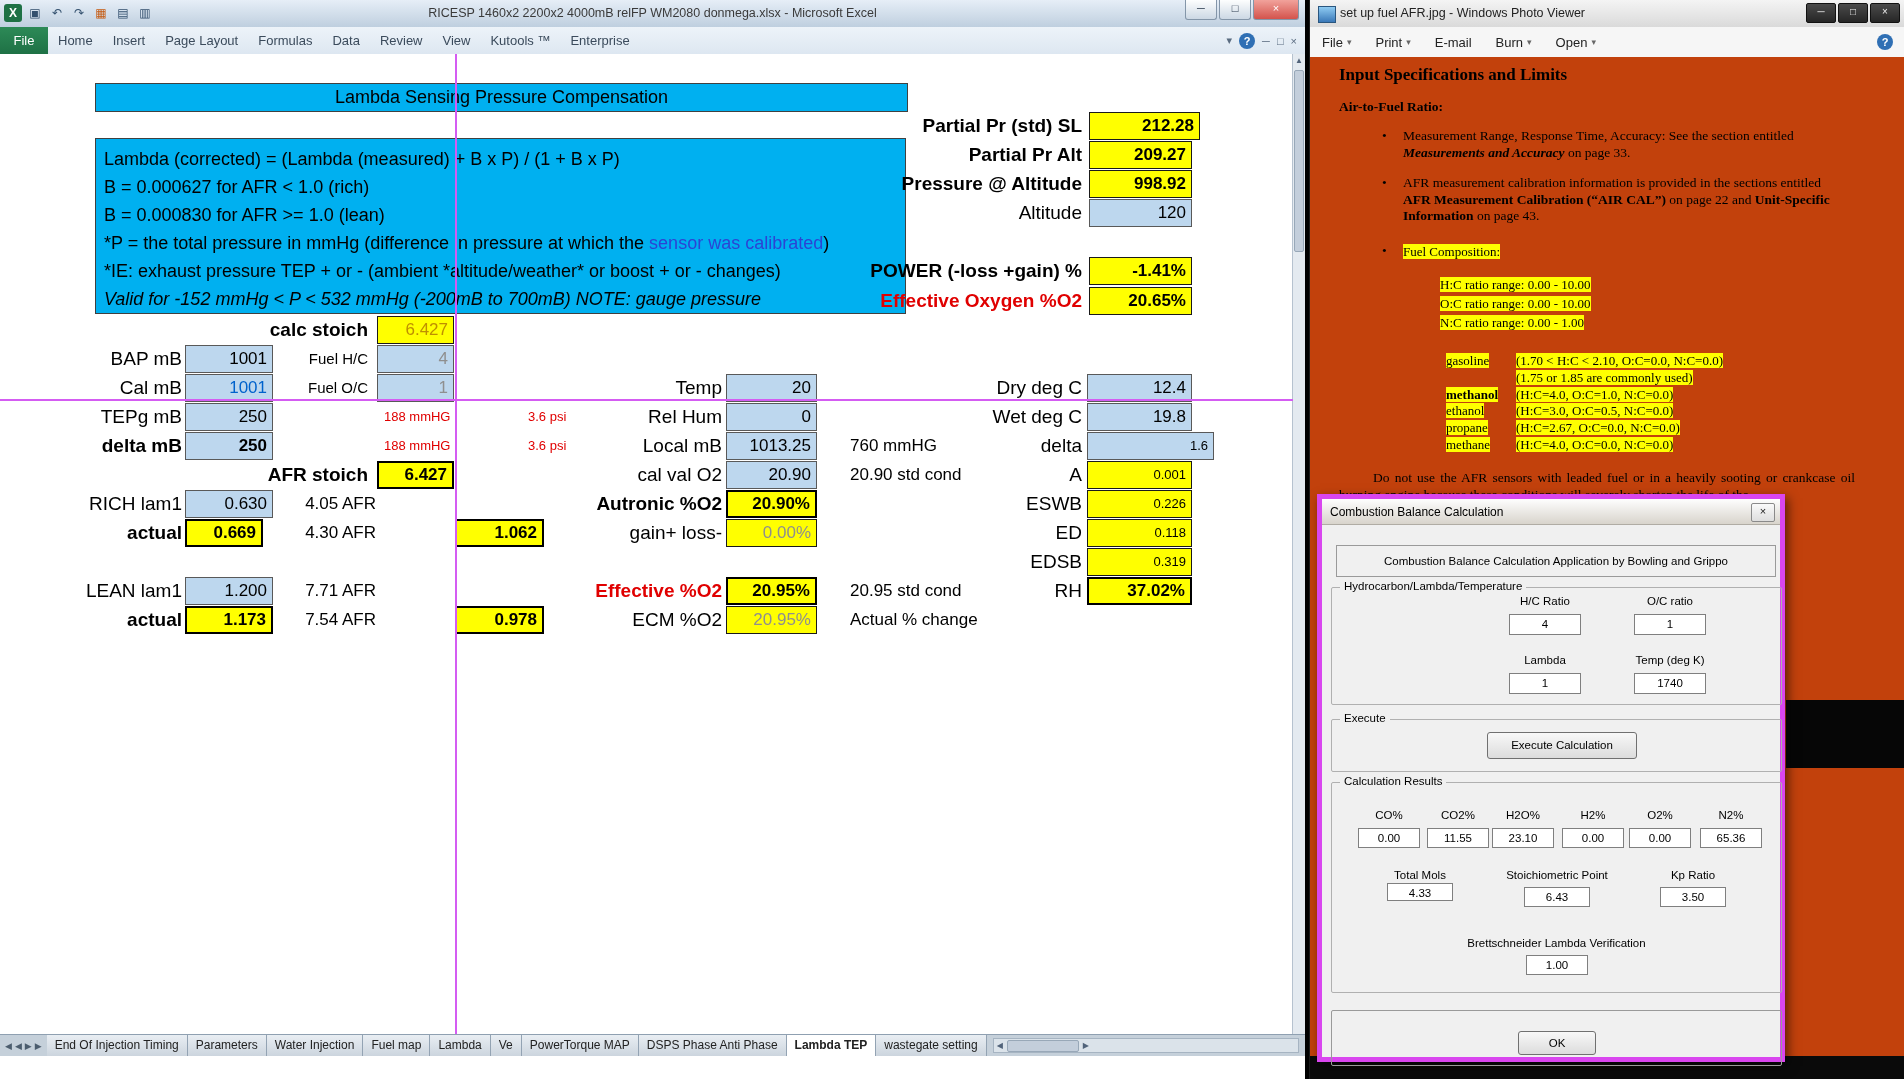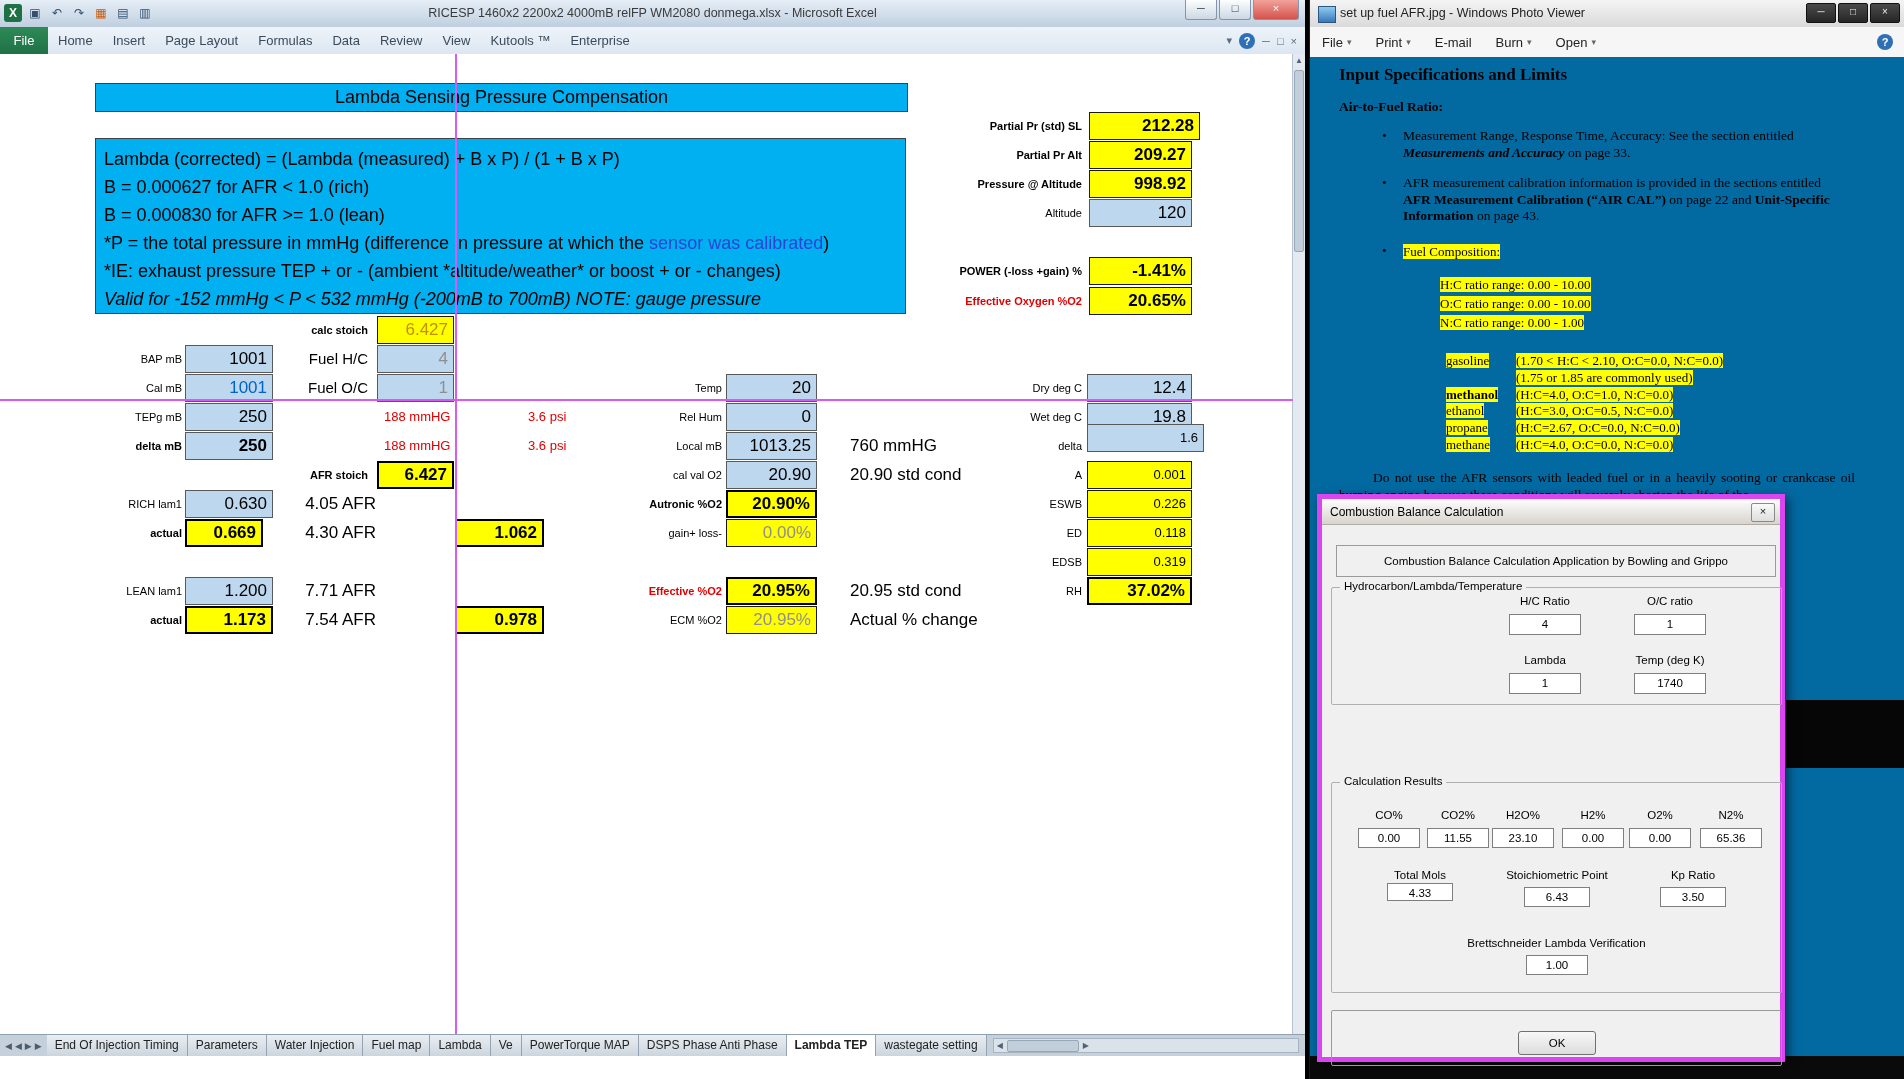--- a/index.html
+++ b/index.html
@@ -18,21 +18,21 @@
   .xl-ribbon{position:absolute;left:0;top:27px;right:0;height:27px;background:linear-gradient(#edf3f9,#dde7f1);border-bottom:1px solid #c2ceda;display:flex;align-items:stretch;}
   .file-tab{width:48px;background:linear-gradient(#2d8a57,#1e7145);color:#fff;text-align:center;line-height:27px;font-size:13px;}
   .rtab{padding:0 10px;line-height:27px;font-size:13px;color:#3b4b5c;white-space:nowrap;}
   .ribbon-right{margin-left:auto;display:flex;align-items:center;gap:7px;padding-right:8px;color:#5a6c80;font-size:11px;}
   .help-circle{width:16px;height:16px;border-radius:50%;background:#2f6fb4;color:#fff;text-align:center;line-height:16px;font-size:11px;font-weight:bold;}
   .xl-sheet{position:absolute;left:0;top:54px;width:1293px;height:980px;background:#fff;overflow:hidden;}
   .hdrbox{position:absolute;background:#00B0F0;border:1px solid #404040;text-align:center;font-size:18px;line-height:27px;color:#000;}
   .fbox{position:absolute;background:#00B0F0;border:1px solid #404040;font-size:18px;color:#000;padding:6px 0 0 8px;box-sizing:border-box;}
   .fline{height:28px;line-height:28px;white-space:nowrap;}
   .cal-em{color:#2b44d4;}
-  .lbl{position:absolute;height:28px;line-height:28px;font-size:11px;color:#000;text-align:right;white-space:nowrap;}
+  .lbl{position:absolute;height:28px;line-height:28px;font-size:19px;color:#000;text-align:right;white-space:nowrap;}
   .cell{position:absolute;height:28px;line-height:26px;font-size:17px;color:#000;text-align:right;padding:0 5px;box-sizing:border-box;background:#BDD7EE;border:1px solid #595959;white-space:nowrap;}
   .cell.y{background:#FFFF00;border:1px solid #1a1a1a;}
   .cell.thick{border:2px solid #000;line-height:24px;}
   .b{font-weight:bold;}
   .red{color:#e00000;}
   .gray{color:#8f8f8f;}
   .tan{color:#bf9000;}
   .bluetext{color:#0062cc;}
   .sm{font-size:13px;}
   .note-red{position:absolute;color:#e00000;font-size:13px;line-height:28px;white-space:nowrap;}
@@ -60,21 +60,21 @@
   #pv{position:absolute;left:1309px;top:0;width:595px;height:1079px;background:#fff;z-index:10;border-left:1px solid #1a1a1a;}
   .pv-titlebar{position:absolute;left:0;top:0;right:0;height:27px;background:linear-gradient(#f4f4f4,#dadada);border-bottom:1px solid #b5b5b5;}
   .pv-icon{position:absolute;left:8px;top:6px;width:16px;height:15px;background:linear-gradient(#8ecbf2,#3a78b8);border:1px solid #2a567f;}
   .pv-title{position:absolute;left:30px;top:0;line-height:27px;font-size:12.5px;color:#222;white-space:nowrap;}
   .pv-btns{position:absolute;right:5px;top:3px;display:flex;gap:2px;}
   .pvb{width:28px;height:18px;background:linear-gradient(#4a4a4a,#262626);color:#eee;text-align:center;line-height:16px;font-size:10px;border:1px solid #111;border-radius:2px;}
   .pv-menubar{position:absolute;left:0;top:27px;right:0;height:30px;background:#f6f6f6;border-bottom:1px solid #d5d5d5;display:flex;align-items:center;padding:0 12px;gap:24px;font-size:13px;color:#222;}
   .mi{display:flex;align-items:center;gap:4px;white-space:nowrap;}
   .mi .arr{font-size:9px;color:#666;}
   .pv-help{margin-left:auto;}
-  .pv-doc{position:absolute;left:0;top:57px;right:0;bottom:0;background:#0369a1;font-family:"Liberation Serif",serif;color:#000;}
+  .pv-doc{position:absolute;left:0;top:57px;right:0;bottom:0;background:#c2410c;font-family:"Liberation Serif",serif;color:#000;}
   .doc-h1{position:absolute;font-size:17px;font-weight:bold;white-space:nowrap;}
   .doc-h2{position:absolute;font-size:13.5px;font-weight:bold;white-space:nowrap;}
   .doc-par{position:absolute;font-size:13.5px;line-height:16.5px;text-align:justify;}
   .bullet-dot{position:absolute;font-size:13.5px;}
   .hl{background:#FFFF00;}
   .doc-line{position:absolute;font-size:13px;line-height:17px;white-space:nowrap;}
   .pv-dark{position:absolute;background:#060606;}
   .pv-bottomband{position:absolute;left:0;right:0;top:1056px;height:23px;background:#0a0a0a;}
   
   #dlg{position:absolute;left:1317px;top:494px;width:468px;height:568px;background:#f0f0f0;border:5px solid #d946ef;box-shadow:3px 4px 10px rgba(0,0,0,.55);z-index:30;box-sizing:border-box;}
@@ -217,21 +217,21 @@
     <div class="note-blk red" style="left:850px;top:523px;">20.95 std cond</div>
     <div class="lbl" style="left:540px;top:552px;width:182px;">ECM %O2</div>
     <div class="cell y gray" style="left:726px;top:552px;width:91px;">20.95%</div>
     <div class="note-blk" style="left:850px;top:552px;">Actual % change</div>
 
     <div class="lbl" style="left:880px;top:320px;width:202px;">Dry deg C</div>
     <div class="cell" style="left:1087px;top:320px;width:105px;">12.4</div>
     <div class="lbl" style="left:880px;top:349px;width:202px;">Wet deg C</div>
     <div class="cell" style="left:1087px;top:349px;width:105px;">19.8</div>
     <div class="lbl" style="left:880px;top:378px;width:202px;">delta</div>
-    <div class="cell sm" style="left:1087px;top:370px;width:117px;line-height:26px;">1.6</div>
+    <div class="cell sm" style="left:1087px;top:378px;width:127px;line-height:26px;">1.6</div>
     <div class="lbl" style="left:880px;top:407px;width:202px;">A</div>
     <div class="cell y sm" style="left:1087px;top:407px;width:105px;line-height:26px;">0.001</div>
     <div class="lbl" style="left:880px;top:436px;width:202px;">ESWB</div>
     <div class="cell y sm" style="left:1087px;top:436px;width:105px;line-height:26px;">0.226</div>
     <div class="lbl" style="left:880px;top:465px;width:202px;">ED</div>
     <div class="cell y sm" style="left:1087px;top:465px;width:105px;line-height:26px;">0.118</div>
     <div class="lbl" style="left:880px;top:494px;width:202px;">EDSB</div>
     <div class="cell y sm" style="left:1087px;top:494px;width:105px;line-height:26px;">0.319</div>
     <div class="lbl" style="left:880px;top:523px;width:202px;">RH</div>
     <div class="cell y thick b" style="left:1087px;top:523px;width:105px;">37.02%</div>
@@ -361,20 +361,24 @@
       <span class="dlbl" style="left:143px;top:7px;width:140px;">H/C Ratio</span>
       <span class="dlbl" style="left:268px;top:7px;width:140px;">O/C ratio</span>
       <span class="fld" style="left:177px;top:26px;width:72px;">4</span>
       <span class="fld" style="left:302px;top:26px;width:72px;">1</span>
       <span class="dlbl" style="left:143px;top:66px;width:140px;">Lambda</span>
       <span class="dlbl" style="left:268px;top:66px;width:140px;">Temp (deg K)</span>
       <span class="fld" style="left:177px;top:85px;width:72px;">1</span>
       <span class="fld" style="left:302px;top:85px;width:72px;">1740</span>
     </div>
 
+    <div class="grp" style="left:9px;top:194px;width:449px;height:51px;">
+      <span class="grp-label">Execute</span>
+      <span class="dbtn" style="left:155px;top:12px;width:150px;height:27px;line-height:25px;">Execute Calculation</span>
+    </div>
 
     <div class="grp" style="left:9px;top:257px;width:449px;height:209px;">
       <span class="grp-label">Calculation Results</span>
       <span class="dlbl" style="left:26px;top:26px;width:62px;">CO%</span>
       <span class="dlbl" style="left:95px;top:26px;width:62px;">CO2%</span>
       <span class="dlbl" style="left:160px;top:26px;width:62px;">H2O%</span>
       <span class="dlbl" style="left:230px;top:26px;width:62px;">H2%</span>
       <span class="dlbl" style="left:297px;top:26px;width:62px;">O2%</span>
       <span class="dlbl" style="left:368px;top:26px;width:62px;">N2%</span>
       <span class="fld" style="left:26px;top:45px;width:62px;height:20px;">0.00</span>

